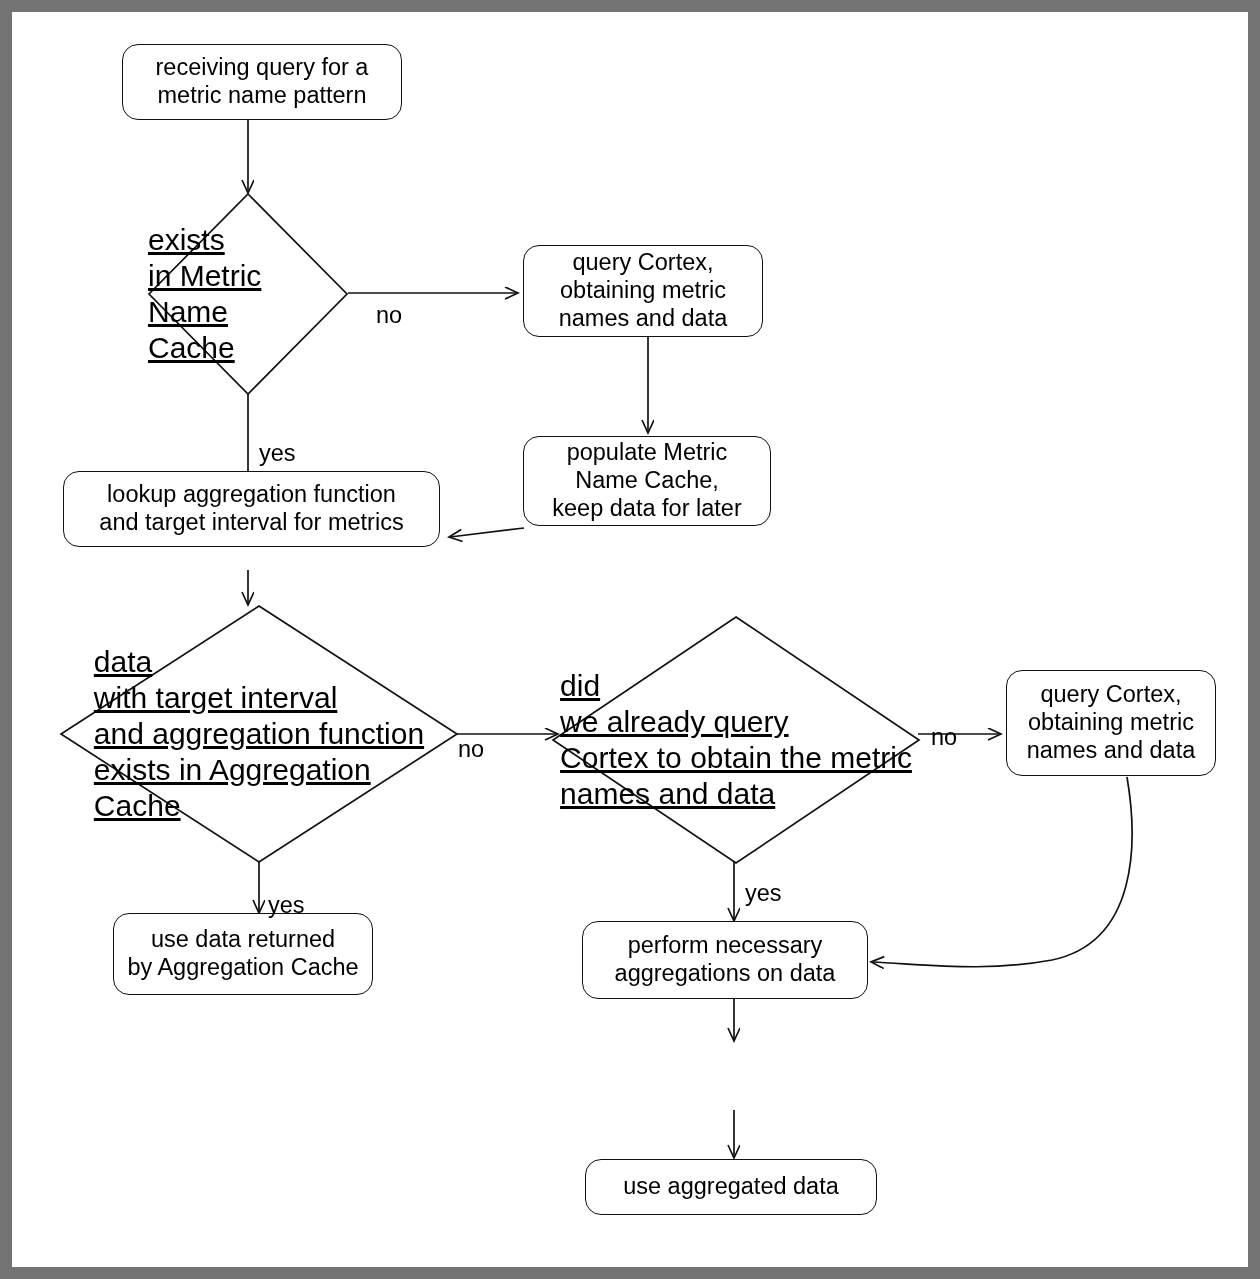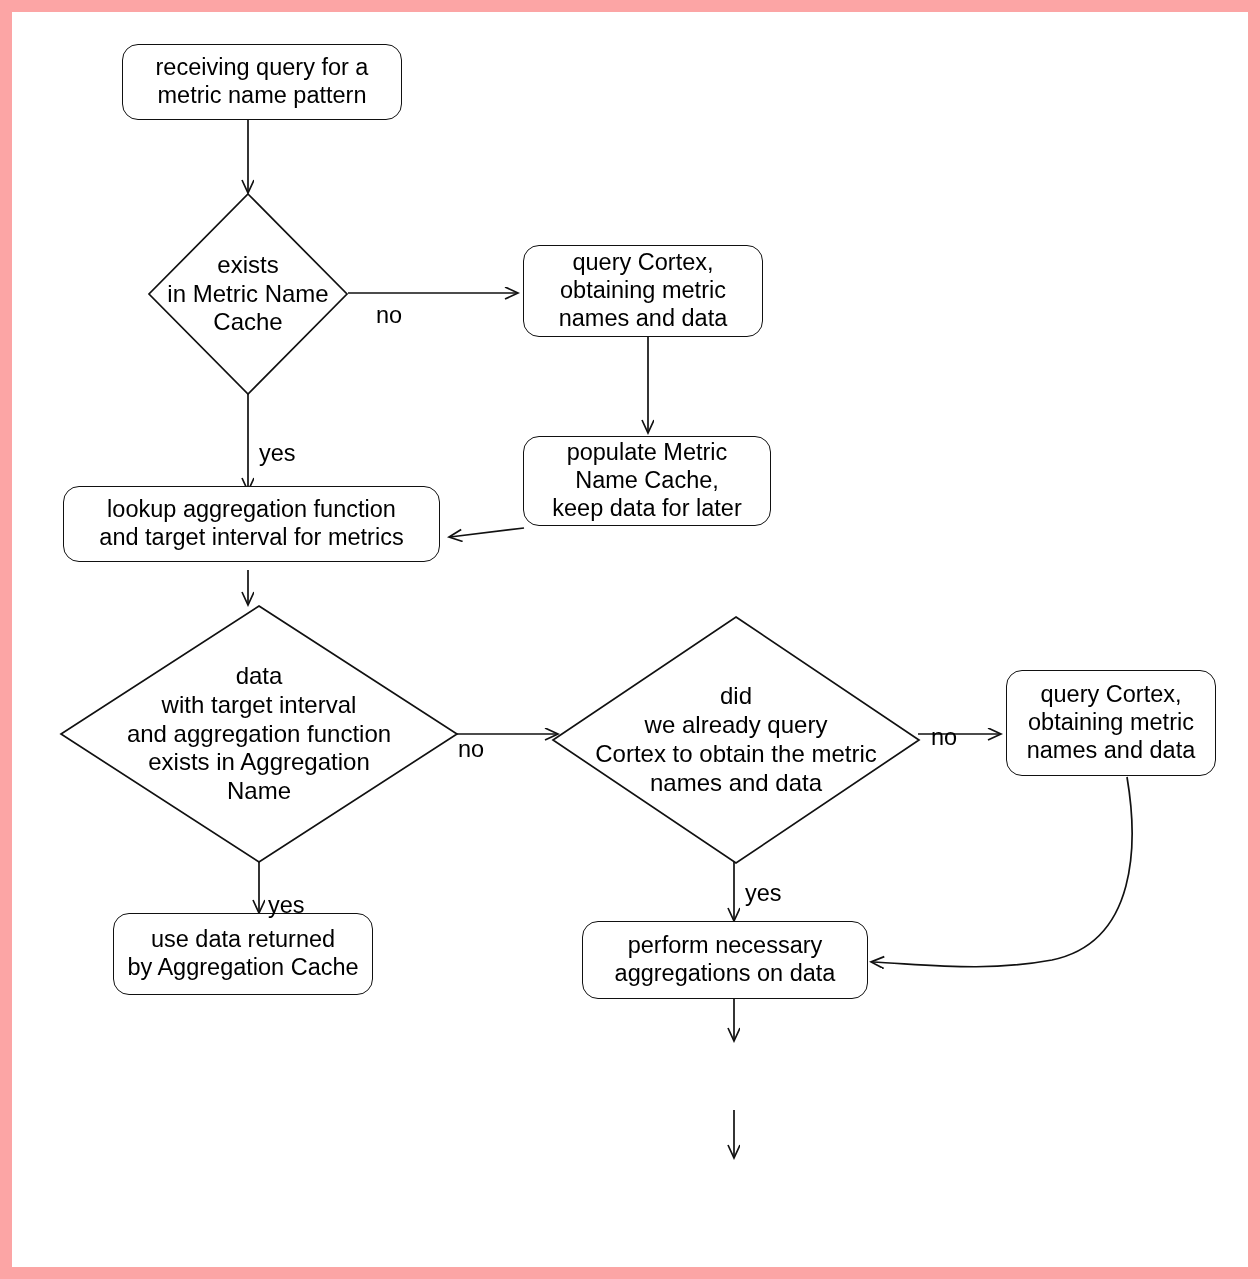--- a/index.html
+++ b/index.html
@@ -11,21 +11,21 @@
     width: 1260px;
     height: 1279px;
     font-family: "Liberation Sans", sans-serif;
   }
   #frame {
     position: absolute;
     left: 0;
     top: 0;
     width: 1260px;
     height: 1279px;
-    background: #fca5a5;
+    background: #737373;
     box-sizing: border-box;
   }
   #canvas {
     position: absolute;
     left: 12px;
     top: 12px;
     width: 1236px;
     height: 1255px;
     background: #ffffff;
     overflow: hidden;
@@ -66,25 +66,26 @@
   }
   .diamond-label {
     position: absolute;
     left: 0;
     top: 0;
     width: 100%;
     height: 100%;
     display: flex;
     align-items: center;
     justify-content: center;
-    text-align: center;
-    font-size: 24px;
+    text-align: left;
+    font-size: 30px;
     line-height: 1.2;
     white-space: pre-line;
     color: #000000;
+    text-decoration: underline;
   }
   .edge-label {
     position: absolute;
     font-size: 23.5px;
     color: #000000;
     white-space: nowrap;
     margin-top: 32px;
   }
 </style>
 </head>
@@ -172,34 +173,34 @@
 obtaining metric
 names and data</span>
     </div>
 
     <div class="node proc" style="left:511px; top:424px; width:248px; height:90px;">
       <span>populate Metric
 Name Cache,
 keep data for later</span>
     </div>
 
-    <div class="node proc" style="left:51px; top:474px; width:377px; height:76px;">
+    <div class="node proc" style="left:51px; top:459px; width:377px; height:76px;">
       <span>lookup aggregation function
 and target interval for metrics</span>
     </div>
 
     <div class="diamond-wrap" style="left:48px; top:593px; width:398px; height:258px;">
       <svg width="398" height="258" viewBox="0 0 398 258" xmlns="http://www.w3.org/2000/svg">
         <polygon points="199,1 397,129 199,257 1,129" fill="#ffffff" stroke="#111111" stroke-width="1.7"></polygon>
       </svg>
       <div class="diamond-label">data
 with target interval
 and aggregation function
 exists in Aggregation
-Name</div>
+Cache</div>
     </div>
 
     <div class="diamond-wrap" style="left:540px; top:604px; width:368px; height:248px;">
       <svg width="368" height="248" viewBox="0 0 368 248" xmlns="http://www.w3.org/2000/svg">
         <polygon points="184,1 367,124 184,247 1,124" fill="#ffffff" stroke="#111111" stroke-width="1.7"></polygon>
       </svg>
       <div class="diamond-label">did
 we already query
 Cortex to obtain the metric
 names and data</div>
@@ -215,20 +216,23 @@
       <span>use data returned
 by Aggregation Cache</span>
     </div>
 
     <div class="node proc" style="left:570px; top:909px; width:286px; height:78px;">
       <span>perform necessary
 aggregations on data</span>
     </div>
 
 
+    <div class="node proc" style="left:573px; top:1147px; width:292px; height:56px;">
+      <span>use aggregated data</span>
+    </div>
 
     <div class="edge-label" style="left:364px; top:258px;">no</div>
 
     <div class="edge-label" style="left:247px; top:396px;">yes</div>
 
     <div class="edge-label" style="left:446px; top:692px;">no</div>
 
     <div class="edge-label" style="left:256px; top:848px;">yes</div>
 
     <div class="edge-label" style="left:919px; top:680px;">no</div>

